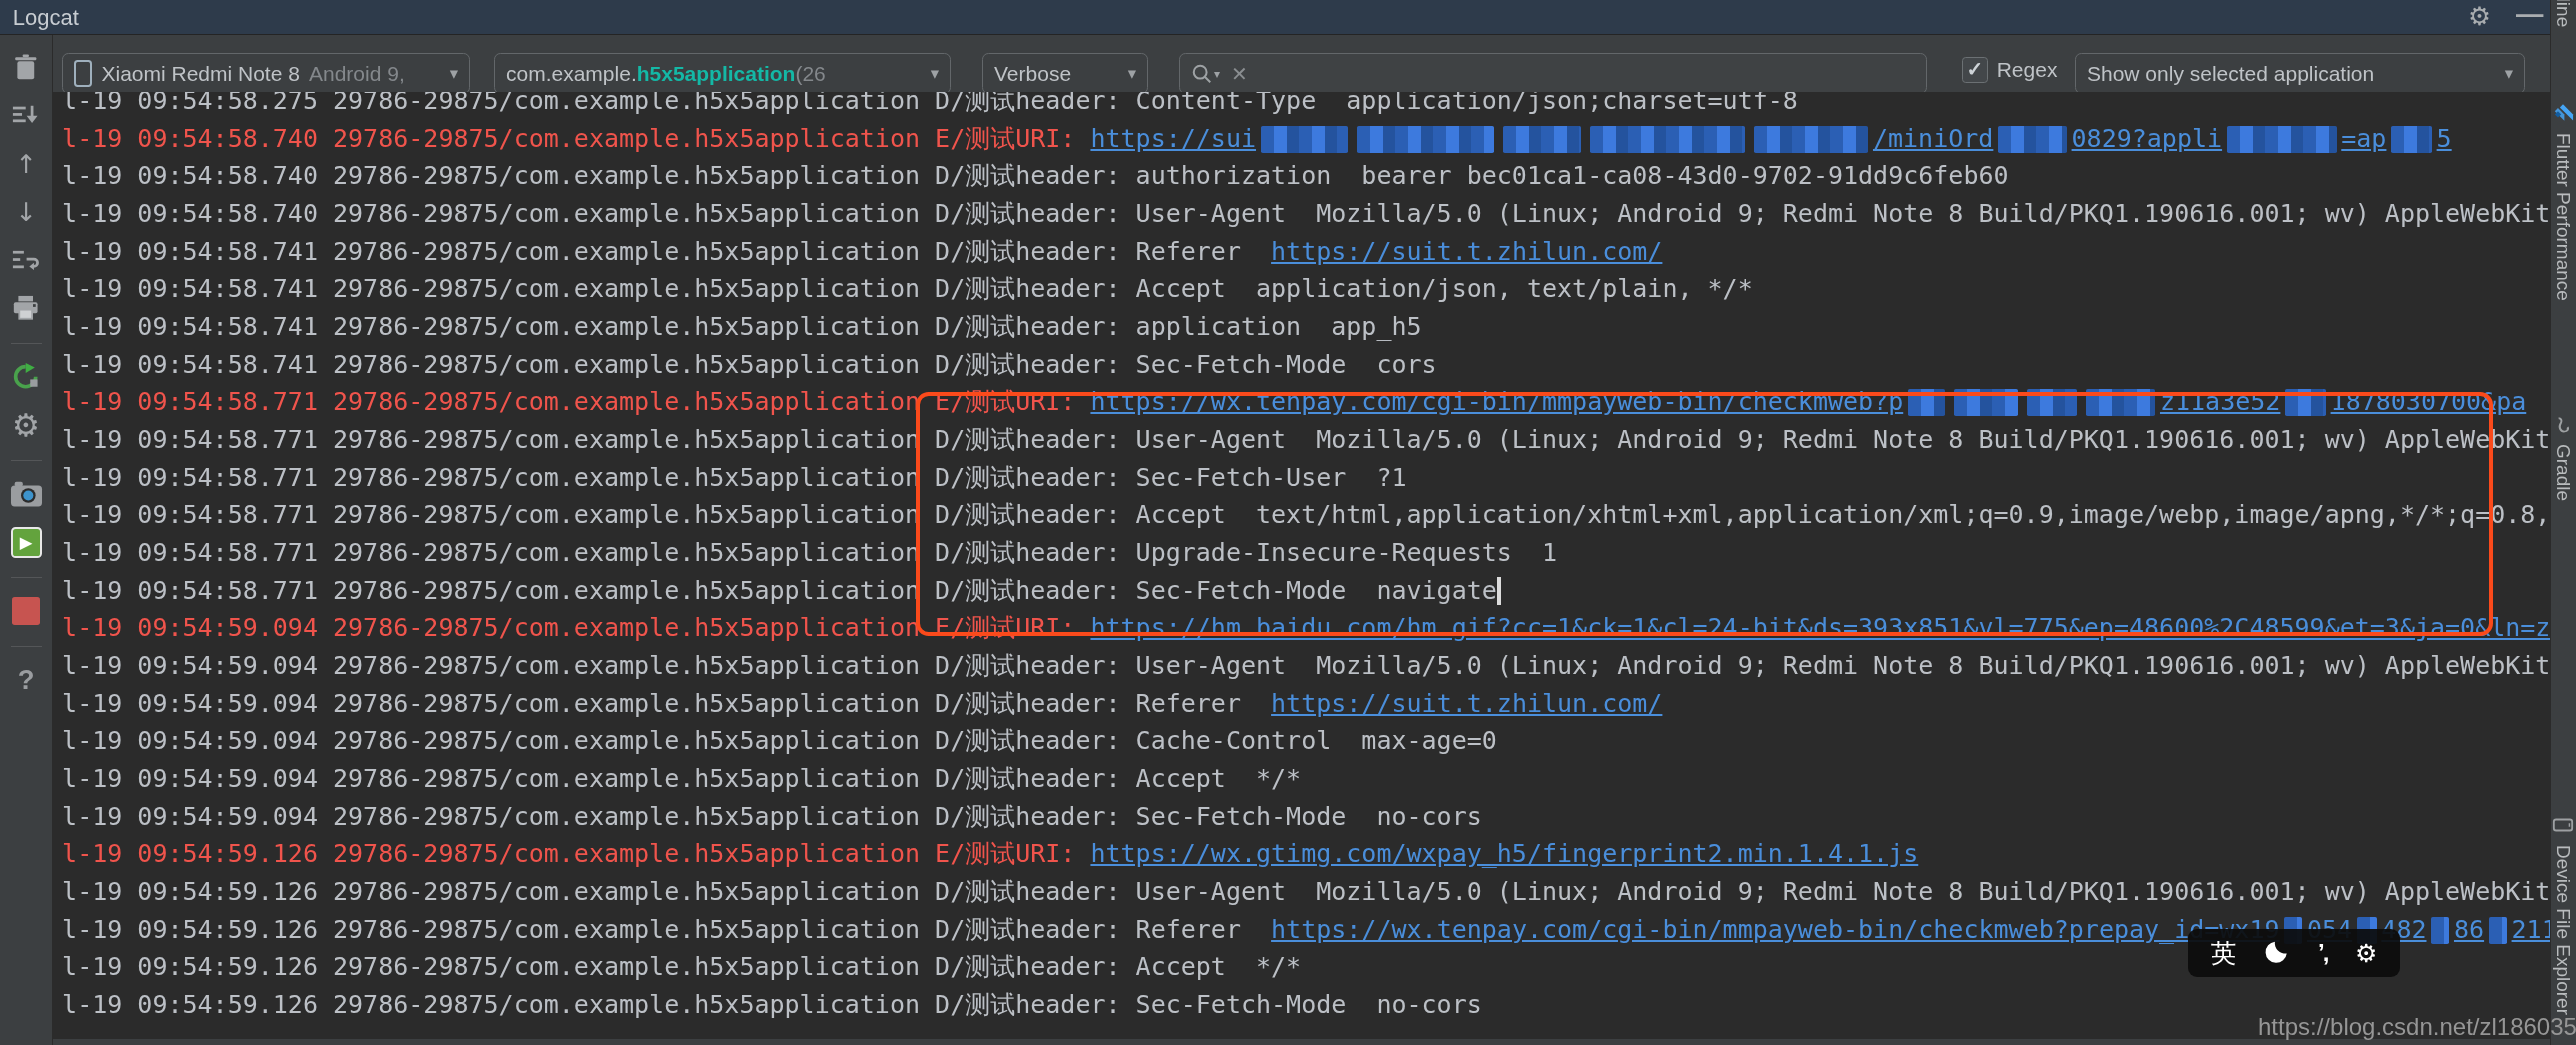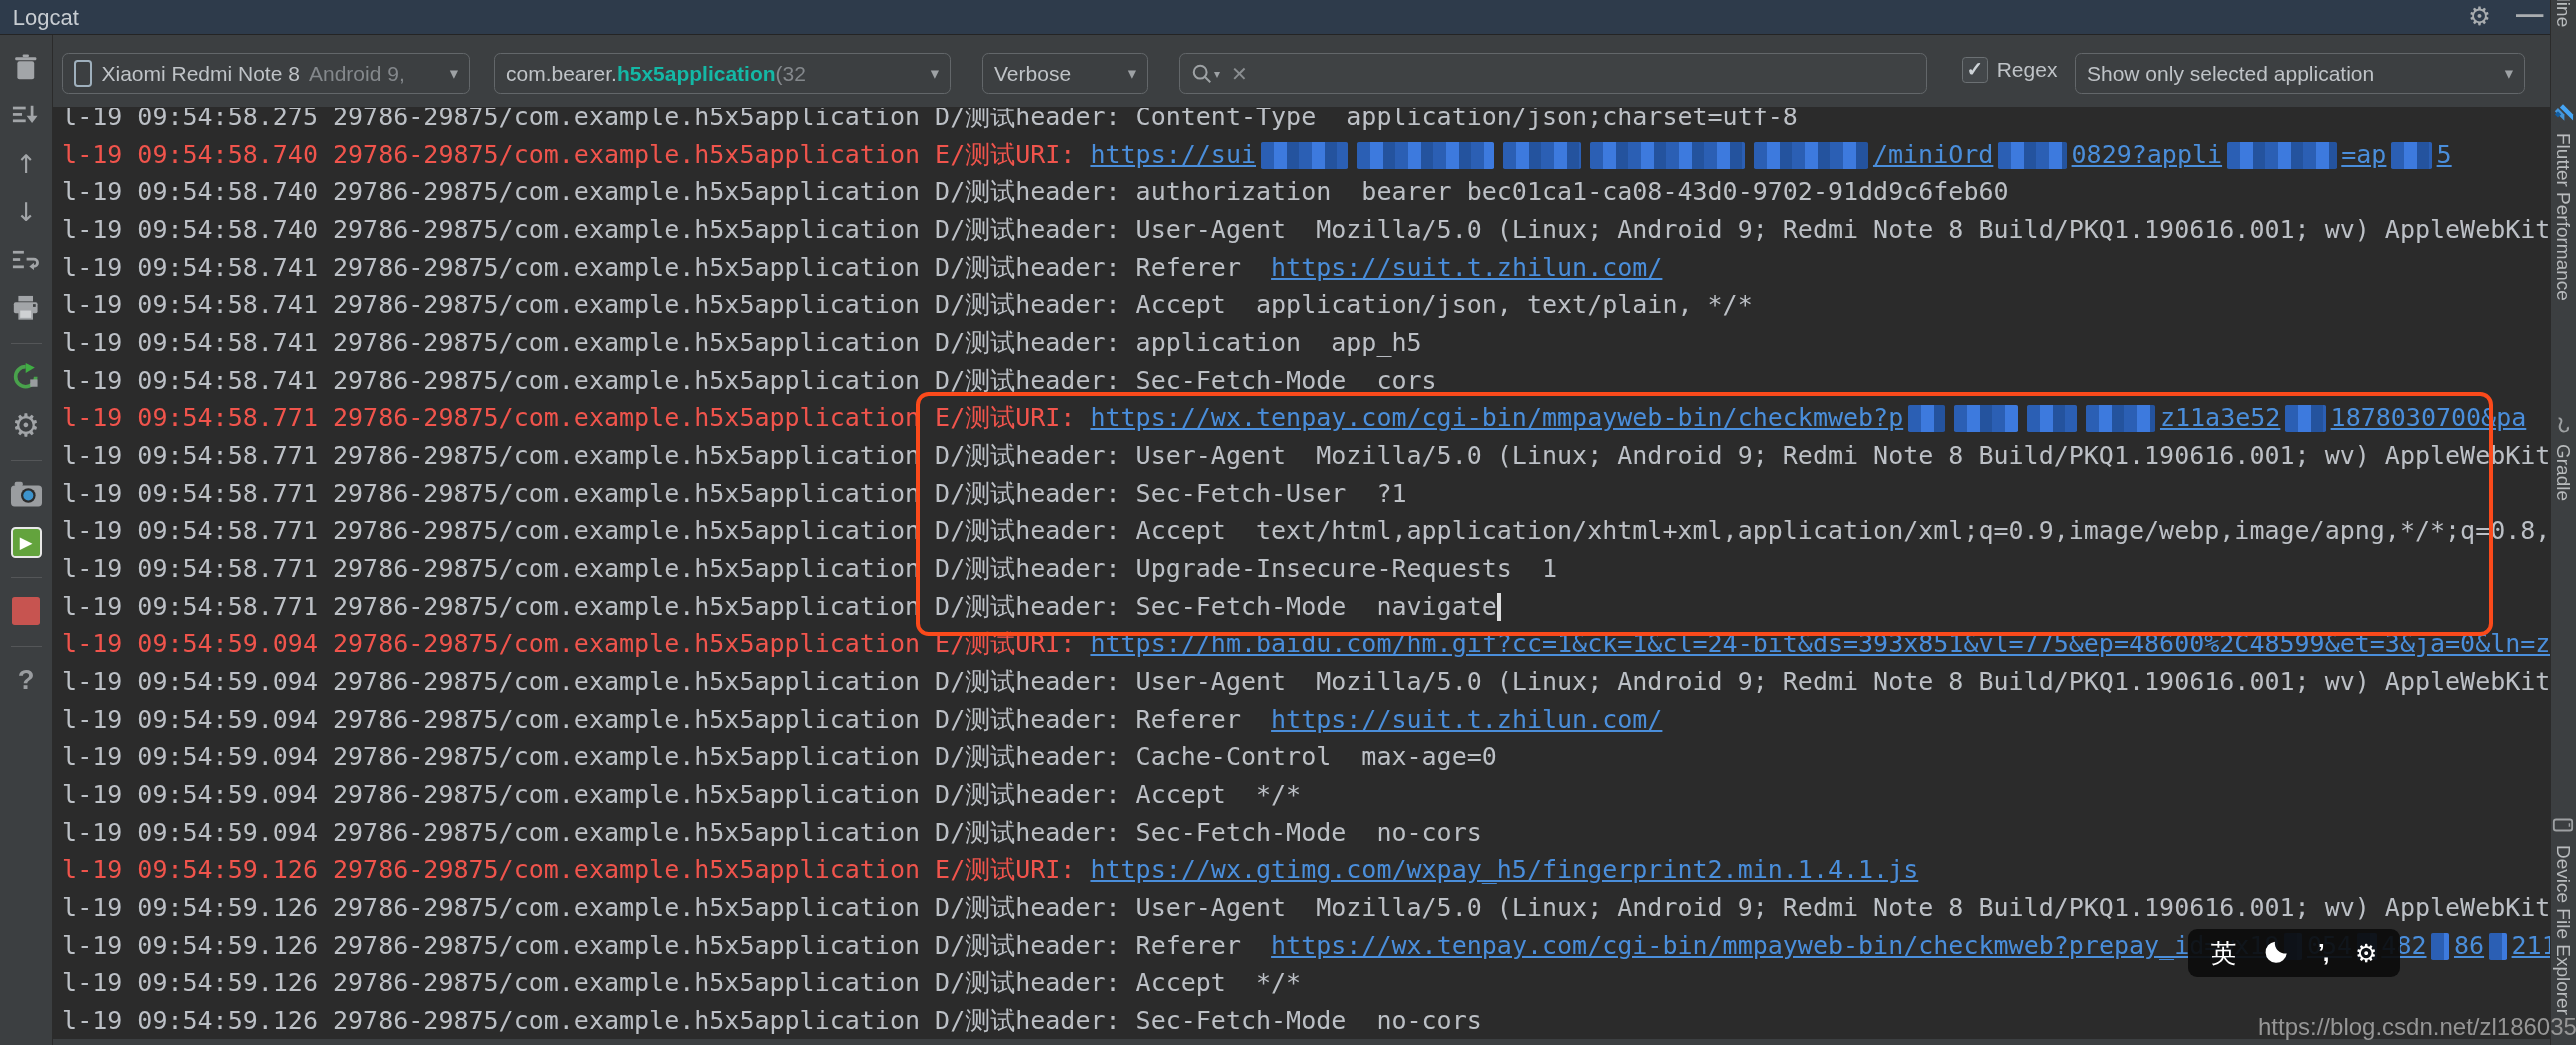--- a/index.html
+++ b/index.html
@@ -58,21 +58,21 @@
     background:#3c3f41; border-left:0.9px solid #2b2b2b; }
   .rs-item { position:absolute; left:0.9px; writing-mode:vertical-rl; color:#b9bcbe; font-size:19px;
     white-space:nowrap; display:flex; align-items:center; }
   .rs-item .rs-ico { transform:rotate(90deg); margin-bottom:9.1px; display:inline-block; width:22px; height:22px; }
   .rs-outline { top:-33px; }
   .rs-flutter { top:102px; }
   .rs-gradle  { top:413px; }
   .rs-device  { top:814px; }
 
   
-  .log-area { position:absolute; left:53px; top:108px; width:2497px; height:931px;
+  .log-area { position:absolute; left:53px; top:92px; width:2497px; height:931px;
     background:#2b2b2b; overflow:hidden; }
   .log-row { position:absolute; left:9.1px; white-space:pre; font-family:"DejaVu Sans Mono",monospace;
     font-size:25px; line-height:37px; height:37px; }
   .lvl-d { color:#bcc0c6; }
   .lvl-e { color:#f0544c; }
   .log-link { color:#4a8edb; text-decoration:underline; cursor:pointer; }
   .censor { display:inline-block; height:27.4px; vertical-align:-6.4px; border-radius:1.8px; margin:0 4.6px;
     background:repeating-linear-gradient(90deg,#2b5fb4 0 12.8px,#3d7ade 12.8px 25.6px,#24539e 25.6px 38px); }
   .caret { display:inline-block; width:3.7px; height:28px; background:#dcdcdc; vertical-align:-5.5px; }
 
@@ -104,23 +104,23 @@
 
   <div class="toolbar">
     <div class="combo combo-device">
       <span class="phone-glyph"></span>
       <span>Xiaomi Redmi Note 8</span>
       <span class="dim">Android 9,</span>
       <span class="chev">▾</span>
     </div>
     <div class="combo combo-app">
       <span style="gap:0;display:flex;">
-        <span>com.bearer.</span>
+        <span>com.example.</span>
           <span class="strong">h5x5application</span>
-          <span class="dim"> (32</span>
+          <span class="dim"> (26</span>
       </span>
       <span class="chev">▾</span>
     </div>
     <div class="combo combo-level">
       <span>Verbose</span>
       <span class="chev">▾</span>
     </div>
 
     <div class="searchbox">
       <span class="mag">

